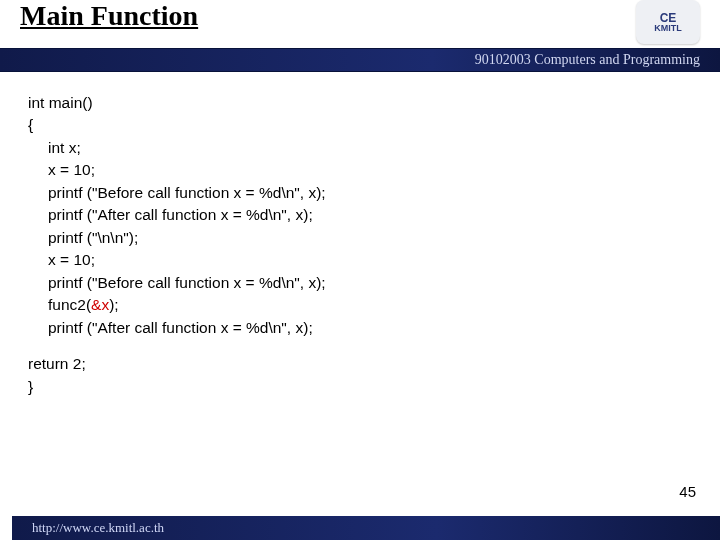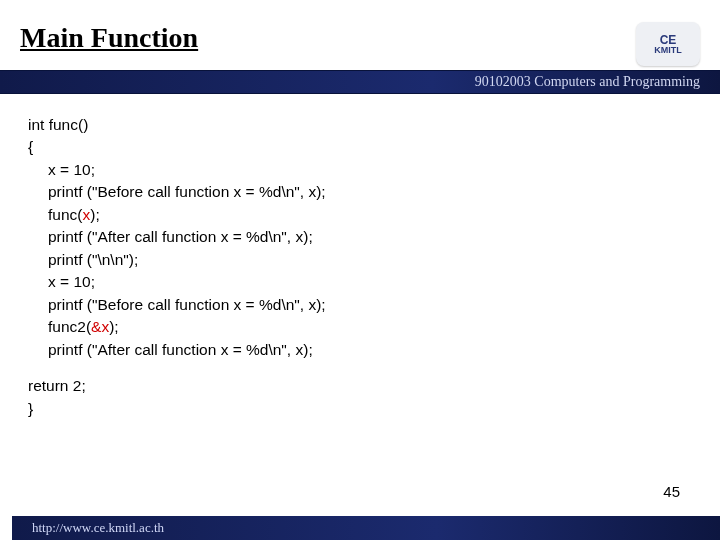--- a/index.html
+++ b/index.html
@@ -5,21 +5,21 @@
   * { margin: 0; padding: 0; box-sizing: border-box; }
   body {
     width: 720px;
     height: 540px;
     background: #ffffff;
     font-family: Arial, Helvetica, sans-serif;
     position: relative;
     overflow: hidden;
   }
   .header {
-    padding: 22px 20px 4px 20px;
+    padding: 0 20px 4px 20px;
     display: flex;
     justify-content: space-between;
     align-items: flex-start;
     border-radius: 29px;
   }
   .title {
     font-family: "Times New Roman", Times, serif;
     font-size: 28px;
     font-weight: bold;
     color: #000;
@@ -56,21 +56,21 @@
     padding: 20px 28px 0 28px;
     font-size: 15.5px;
     color: #000;
     line-height: 1.45;
   }
   .content .indent { padding-left: 20px; }
   .content .red { color: #d00000; }
   .content .sep { height: 14px; }
   .page-number {
     position: absolute;
-    right: 40px;
+    right: 24px;
     bottom: 40px;
     font-size: 15px;
     color: #000;
     margin-top: 32px;
   }
   .footer {
     position: absolute;
     left: 12px;
     right: 0;
     bottom: 0;
@@ -94,25 +94,25 @@
     <span class="row1">CE</span>
     <span>KMITL</span>
   </div>
 </div>
 
 <div class="course-bar">
   <span>90102003 Computers and Programming</span>
 </div>
 
 <div class="content">
-  <div>int func()</div>
+  <div>int main()</div>
   <div>{</div>
+  <div class="indent">int x;</div>
   <div class="indent">x = 10;</div>
   <div class="indent">printf ("Before call function x = %d\n", x);</div>
-  <div class="indent"><span>func(</span><span class="red">x</span><span>);</span></div>
   <div class="indent">printf ("After call function x = %d\n", x);</div>
   <div class="indent">printf ("\n\n");</div>
   <div class="indent">x = 10;</div>
   <div class="indent">printf ("Before call function x = %d\n", x);</div>
   <div class="indent"><span>func2(</span><span class="red">&amp;x</span><span>);</span></div>
   <div class="indent">printf ("After call function x = %d\n", x);</div>
   <div class="sep"></div>
   <div>return 2;</div>
   <div>}</div>
 </div>

